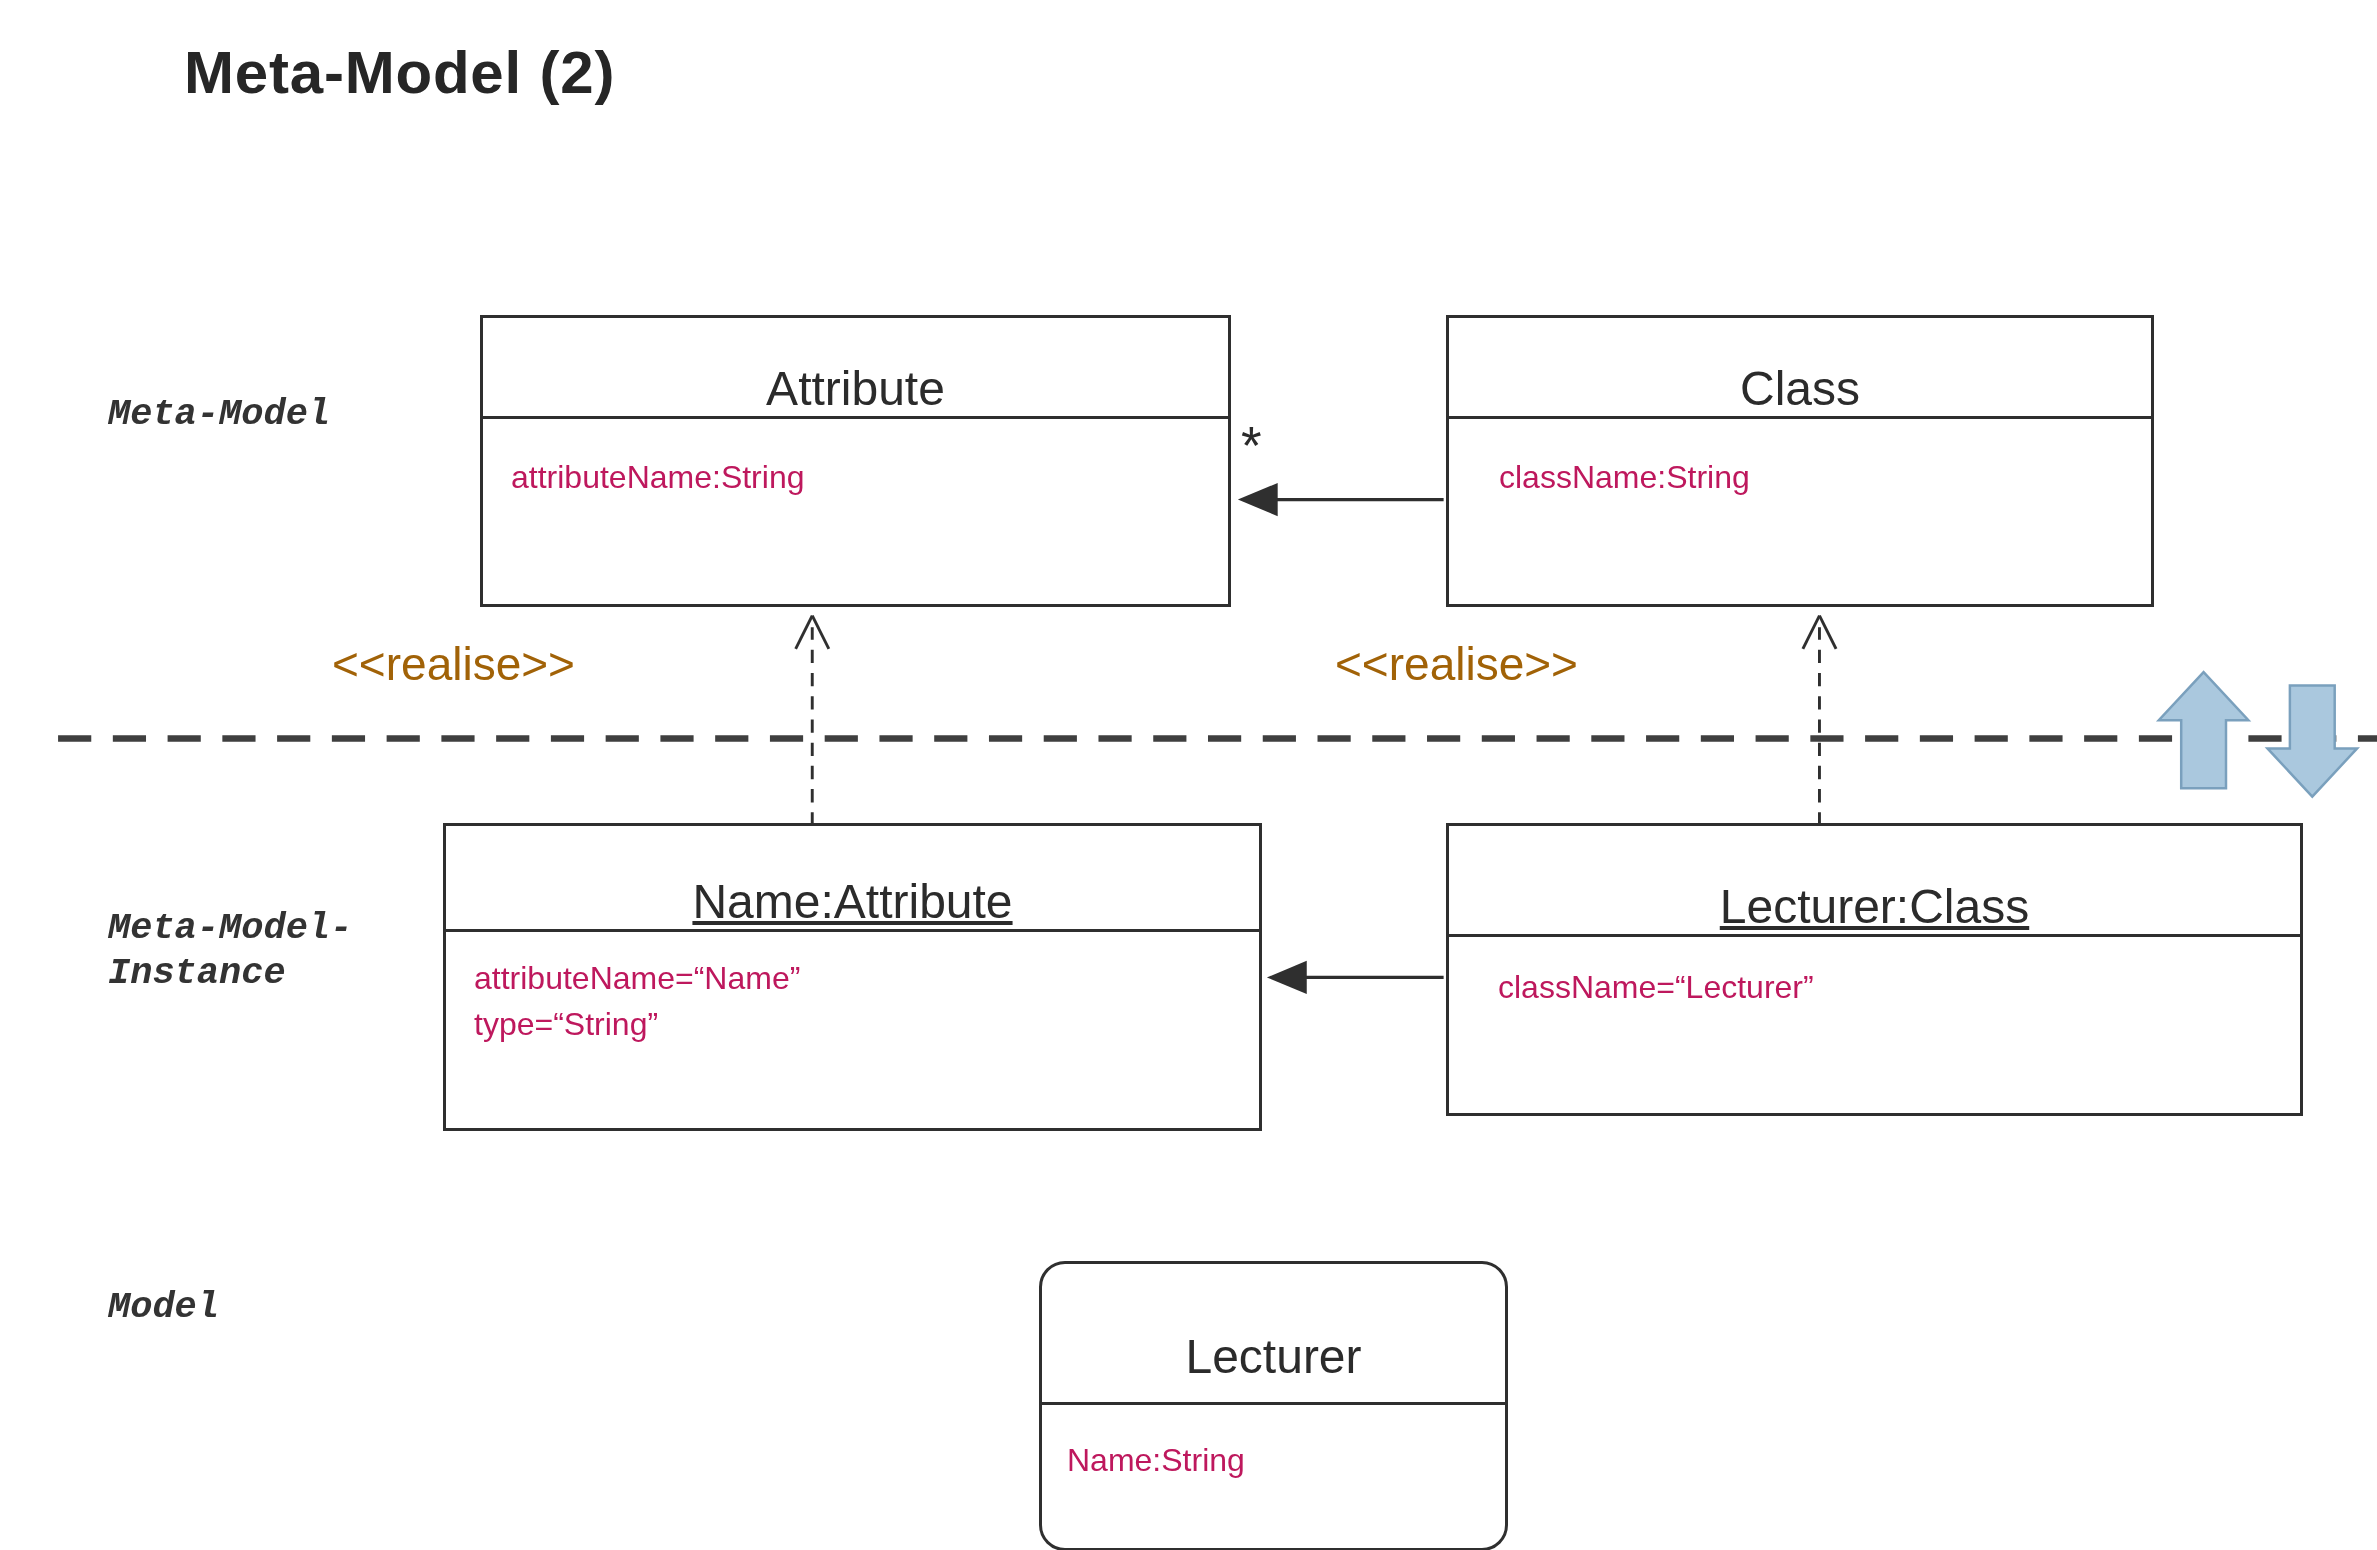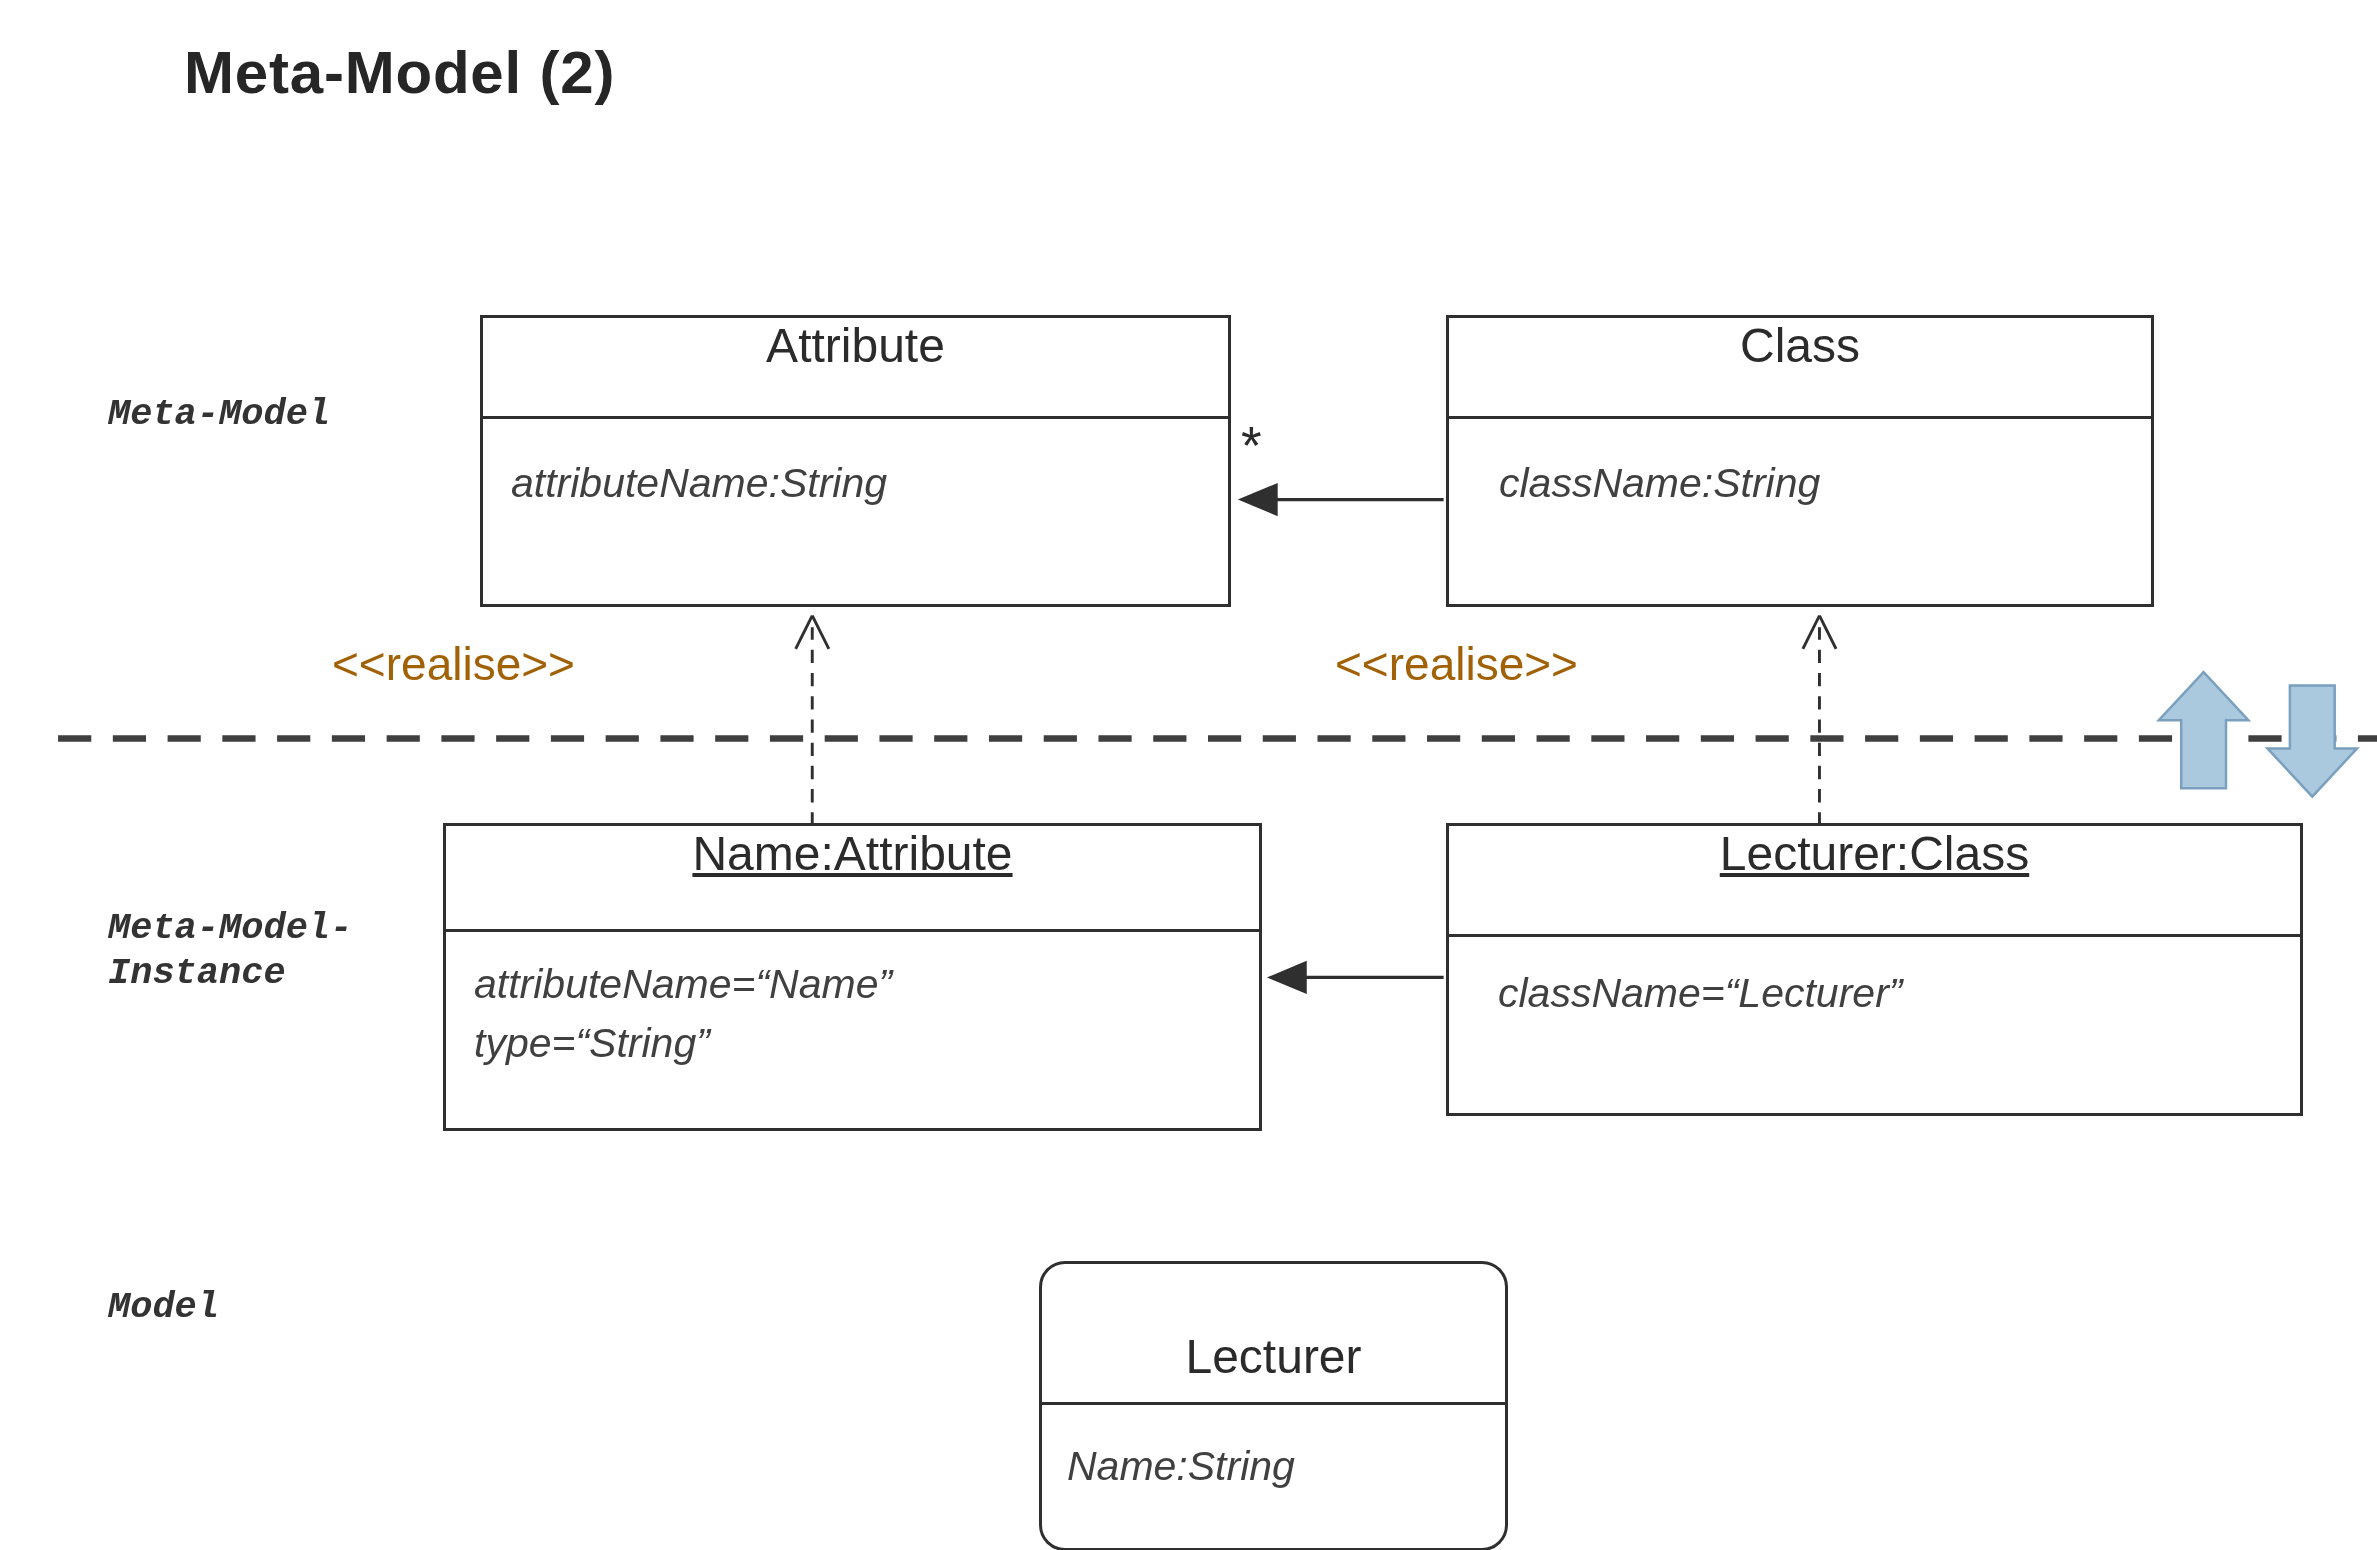--- a/index.html
+++ b/index.html
@@ -35,33 +35,32 @@
   }
 
   .uml-box {
     position: absolute;
     background: #ffffff;
     border: 3.3px solid #2f2f2f;
   }
 
   .uml-title {
     display: flex;
-    align-items: flex-start;
+    align-items: flex-end;
     justify-content: center;
     font-size: 48px;
     color: #2b2b2b;
     border-bottom: 3.3px solid #2f2f2f;
   }
   .uml-title.underline span { text-decoration: underline; }
 
   .uml-body {
-    font-size: 41px;
-    color: #404040;
+    font-size: 32px;
+    color: #be185d;
     line-height: 1.45;
-    font-style: italic;
   }
   .uml-body .attr-line { white-space: nowrap; }
 
   .annotation {
     position: absolute;
     font-size: 46px;
     color: #a16207;
     white-space: nowrap;
   }
 

